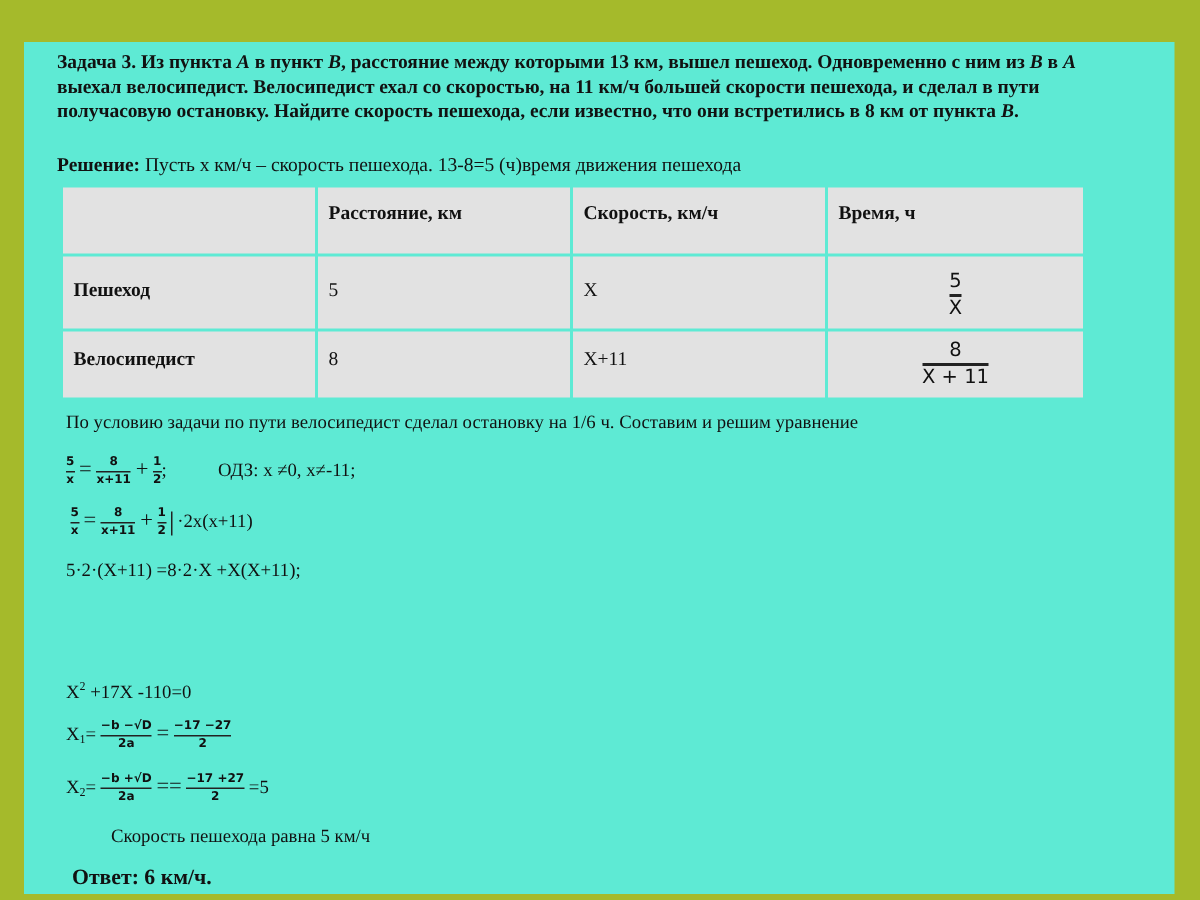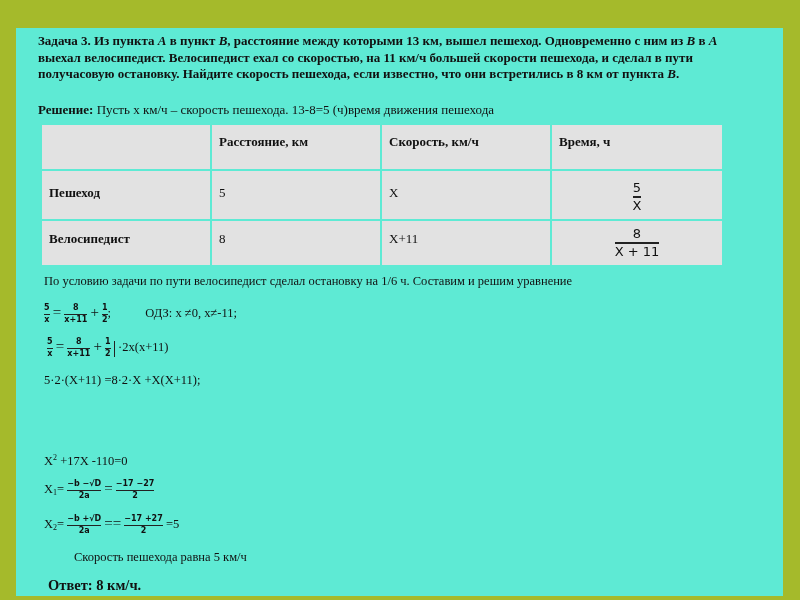--- a/index.html
+++ b/index.html
@@ -169,14 +169,14 @@
     <span class="frac sm">
         <span class="num">−17 +27</span>
         <span class="bar"></span>
         <span class="den">2</span>
       </span>
     <span>=5</span>
   </div>
 
   <div class="abs line" style="top:522px;margin-left:30px;">Скорость пешехода равна 5 км/ч</div>
 
-  <div class="abs answer">Ответ: 8 км/ч.</div>
+  <div class="abs answer">Ответ: 6 км/ч.</div>
 </div>
 
 </body></html>

